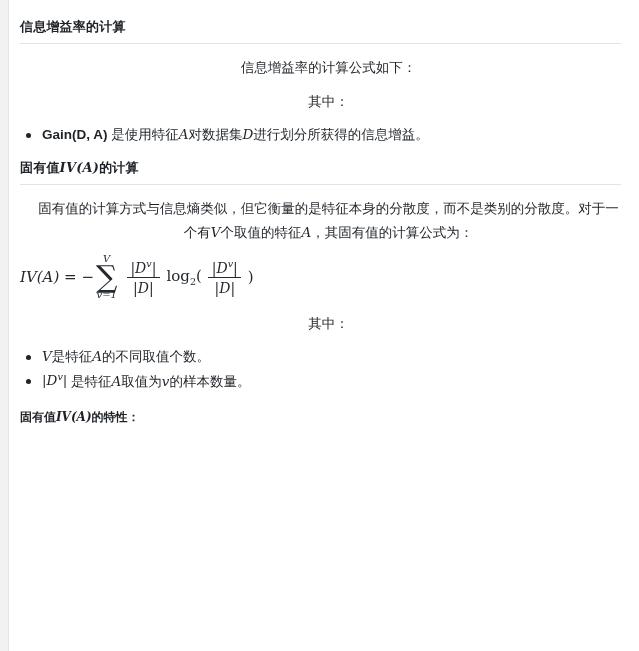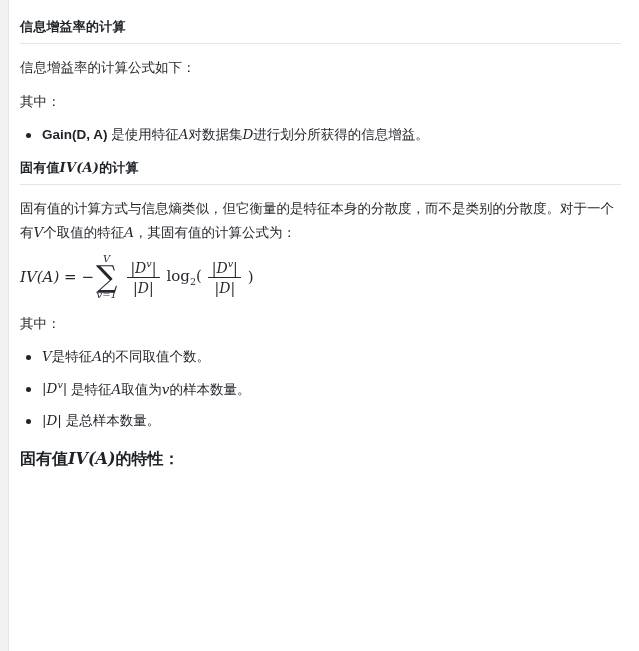--- a/index.html
+++ b/index.html
@@ -51,22 +51,23 @@
   }
   .rule {
     height: 1px;
     background: #e4e4e4;
     margin: 7px 0 12px 0;
     border: 0;
   }
   p.para {
     font-size: 13.5px;
     line-height: 1.75;
-    margin: 10px 0 10px 0;
-    color: #1f2328;
+    margin: 10px 0 10px 16px;
+    color: #1f2328;
+    text-align: center;
   }
   .formula {
     font-family: "DejaVu Serif", serif;
     font-style: italic;
     color: #24292f;
     margin: 10px 0 12px 0;
     display: flex;
     align-items: center;
     font-size: 15px;
   }
@@ -122,21 +123,21 @@
   ul.bullets {
     list-style: none;
     margin: 8px 0 12px 0;
     padding: 0;
   }
   ul.bullets li {
     position: relative;
     padding-left: 22px;
     font-size: 13.5px;
     line-height: 1.75;
-    margin: 8px 0;
+    margin: 0 0;
     color: #1f2328;
   }
   ul.bullets li::before {
     content: "";
     position: absolute;
     left: 6px;
     top: 10px;
     width: 5px;
     height: 5px;
     border-radius: 50%;
@@ -154,21 +155,21 @@
     border: 1px solid #d8d8d8;
     border-radius: 3px;
     background: #fafafa;
     vertical-align: middle;
     margin-left: 4px;
     color: #6a737d;
     font-size: 9px;
     line-height: 1;
   }
   .subhead {
-    font-size: 16px;
+    font-size: 12px;
     font-weight: bold;
     margin: 16px 0 6px 0;
   }
   .nowrap { white-space: nowrap; }
 </style>
 </head>
 <body>
 
 <div class="page">
 
@@ -218,22 +219,19 @@
 
     <p class="para">其中：</p>
 
     <ul class="bullets">
       <li>
         <span class="mi">V</span><span>是特征</span><span class="mi">A</span><span>的不同取值个数。</span>
       </li>
       <li>
         <span class="mi nowrap"><span>|D</span><sup class="idx">v</sup><span>|</span></span><span> 是特征</span><span class="mi">A</span><span>取值为</span><span class="mi">v</span><span>的样本数量。</span>
       </li>
-      <li>
-        <span class="mi">|D|</span><span> 是总样本数量。</span>
-      </li>
     </ul>
 
     <div class="subhead"><span>固有值</span><span class="it">IV(A)</span><span>的特性：</span></div>
 
 
   </div>
 </div>
 
 </body></html>

